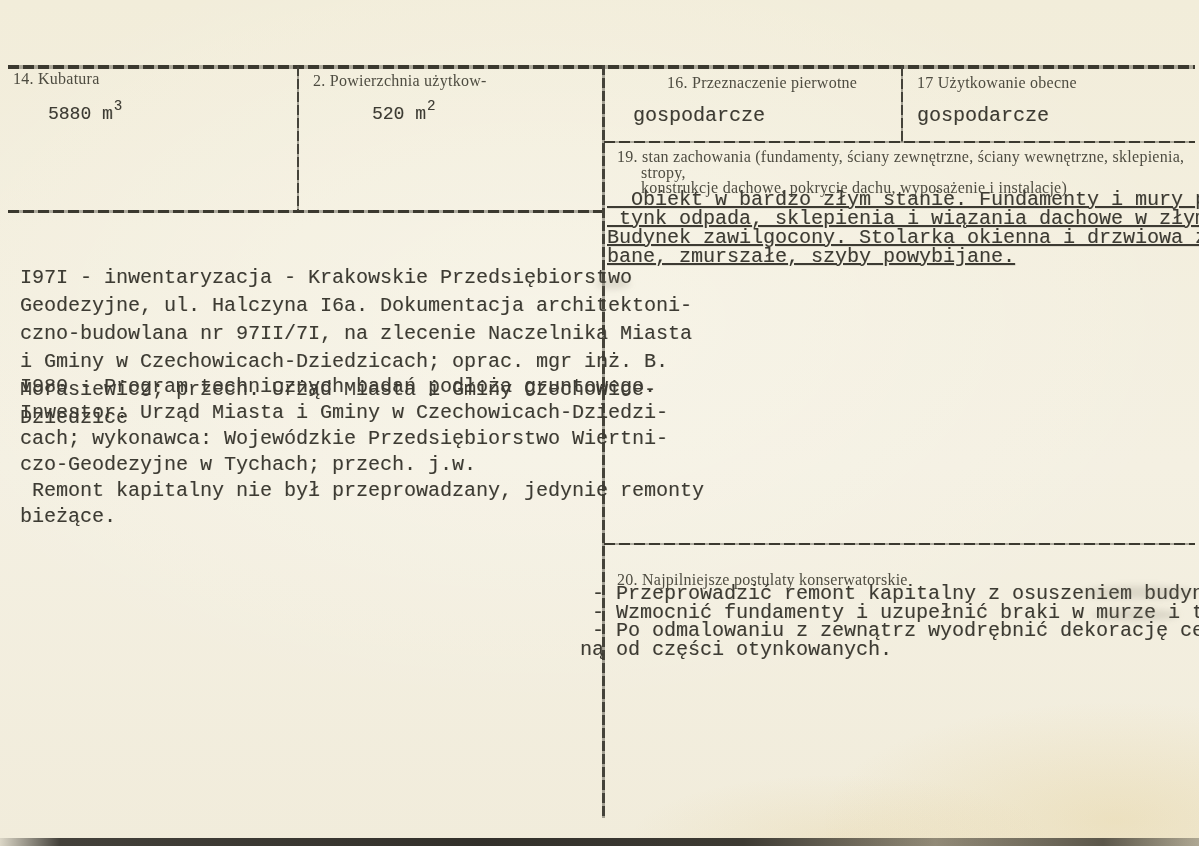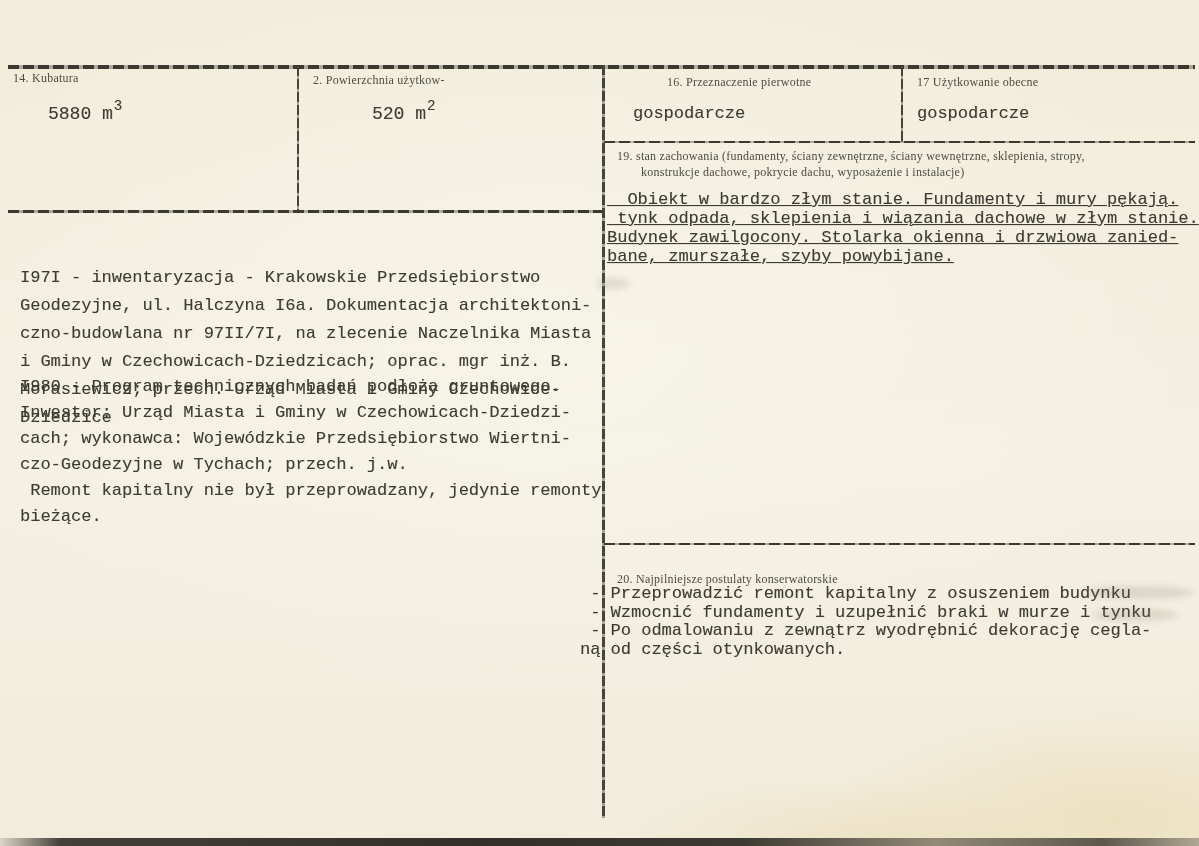--- a/index.html
+++ b/index.html
@@ -19,25 +19,25 @@
       #45433a 0px,#45433a 10px,rgba(69,67,58,0.45) 10px,rgba(69,67,58,0.45) 13px);}
   .rule-top{left:8px;top:65px;width:1187px;height:4px;}
   .rule-1415-bottom{left:8px;top:210px;width:595px;height:3px;}
   .rule-1617-bottom{left:604px;top:141px;width:591px;height:2px;}
   .rule-20-top{left:604px;top:543px;width:591px;height:2px;}
   .rule-v-center{left:602px;top:65px;height:753px;width:3px;}
   .rule-v-1415{left:297px;top:66px;height:145px;}
   .rule-v-1617{left:901px;top:66px;height:76px;}
   
   .plabel{position:absolute;font-family:"Liberation Serif","DejaVu Serif",serif;
-    font-size:12px;color:#4e4c41;letter-spacing:0.25px;line-height:15.5px;}
+    font-size:16px;color:#4e4c41;letter-spacing:0.25px;line-height:15.5px;}
   .hang{padding-left:24px;text-indent:-24px;white-space:pre-line;}
   
   .typed{position:absolute;font-family:"Liberation Mono","DejaVu Sans Mono",monospace;
-    font-size:17px;color:#3d3b33;white-space:pre;
+    font-size:20px;color:#3d3b33;white-space:pre;
     text-shadow:0.4px 0.4px 0 rgba(61,59,51,0.30);}
   .val{font-size:18px;}
   .val sup{font-size:14px;position:relative;top:-2px;left:1px;}
   .t19{top:190px;left:607px;line-height:19px;text-decoration:underline;}
   .t18-1{top:264px;left:20px;line-height:28px;}
   .t18-2{top:374px;left:20px;line-height:26px;}
   .t20{top:585px;left:580px;line-height:18.5px;}
   
   .smudge{position:absolute;background:rgba(126,120,104,0.20);filter:blur(3px);border-radius:50%;}
   .smudge-a{left:1082px;top:586px;width:112px;height:13px;}

